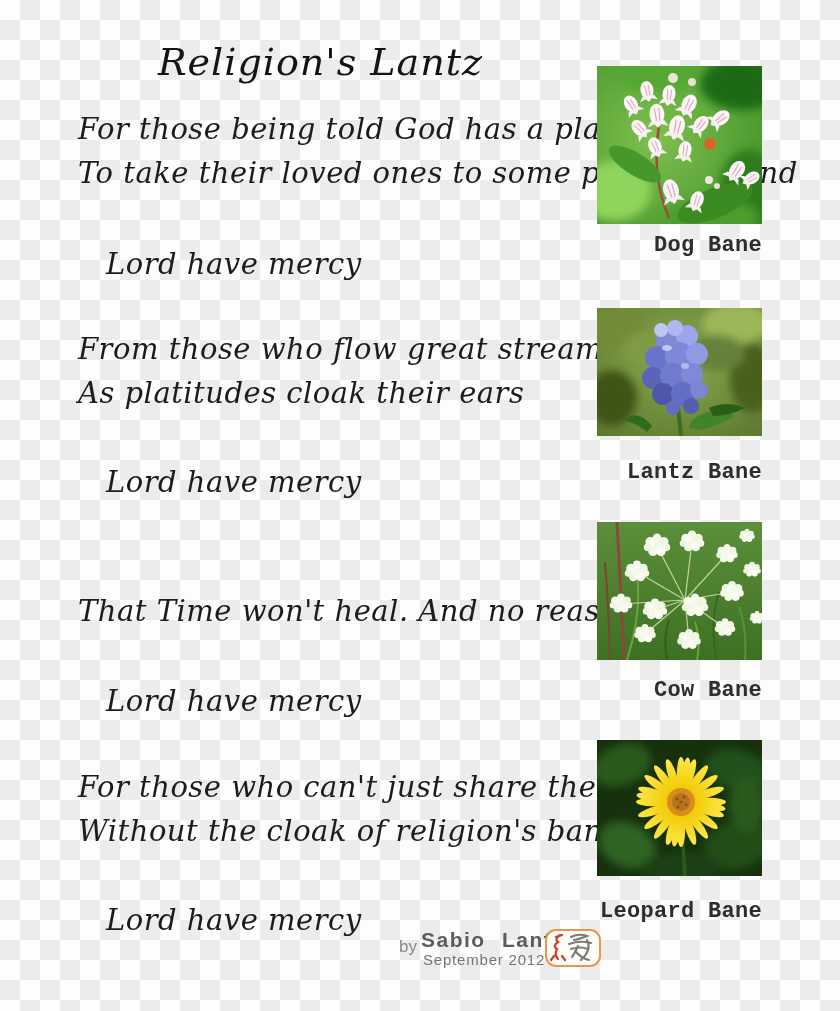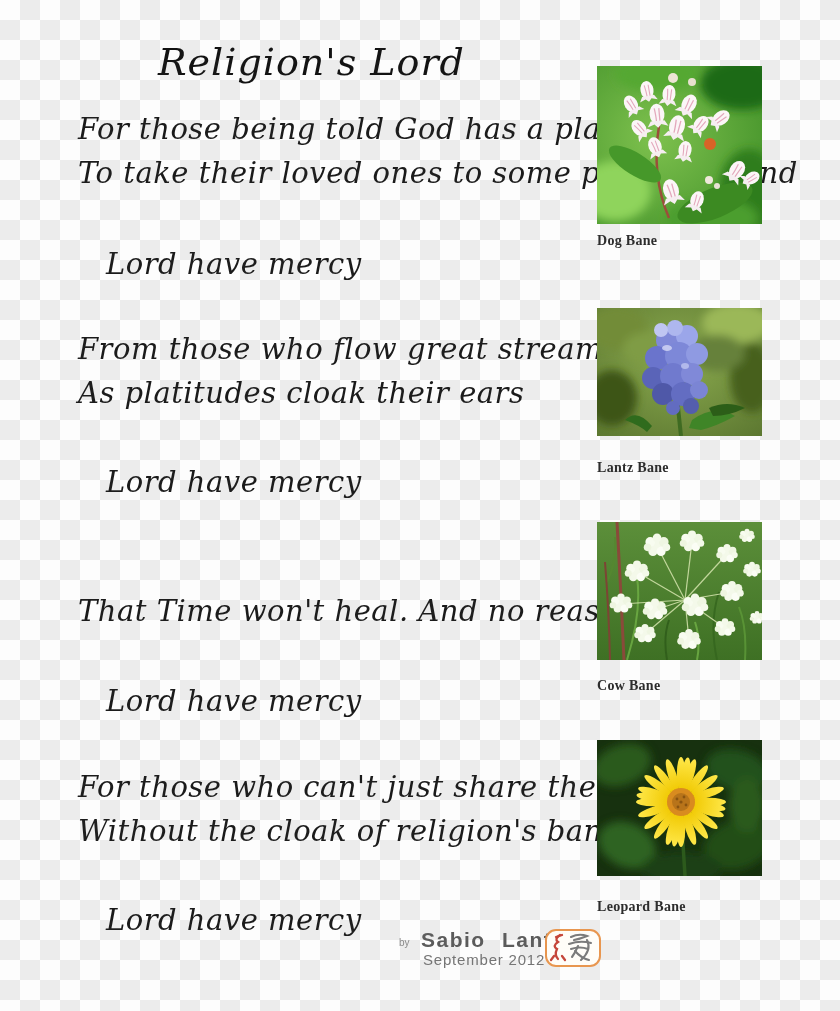--- a/index.html
+++ b/index.html
@@ -38,31 +38,31 @@
     position: absolute;
     left: 597px;
     width: 165px;
     line-height: 0;
   }
   .figure svg { display: block; }
   .caption {
     position: absolute;
     left: 597px;
     width: 165px;
-    text-align: left;
-    font-family: Liberation Serif, serif;
+    text-align: right;
+    font-family: Liberation Mono, monospace;
     font-weight: 700;
-    font-size: 14px;
+    font-size: 22px;
     color: #2d2d2d;
     letter-spacing: 0.3px;
   }
   .sig-by {
     position: absolute;
     left: 399px; top: 937px;
-    font-size: 10px;
+    font-size: 17px;
     color: #8a8a8a;
   }
   .sig-author {
     position: absolute;
     left: 421px; top: 928px;
     font-size: 21px;
     font-weight: 700;
     color: #5c5c5c;
     letter-spacing: 1.5px;
     word-spacing: 9px;
@@ -83,21 +83,21 @@
     background: #fffdf8;
     border: 2.5px solid #e8964f;
     border-radius: 11px;
   }
 </style>
 </head>
 <body>
 
 <div class="canvas">
 
-  <div class="title">Religion's Lord</div>
+  <div class="title">Religion's Lantz</div>
 
   <div class="poem-line" style="top:112px">For those being told God has a plan</div>
   <div class="poem-line" style="top:156px">To take their loved ones to some promised land</div>
   <div class="poem-line refrain" style="top:247px">Lord have mercy</div>
 
   <div class="poem-line" style="top:332px">From those who flow great streams of tears</div>
   <div class="poem-line" style="top:376px">As platitudes cloak their ears</div>
   <div class="poem-line refrain" style="top:465px">Lord have mercy</div>
 
   <div class="poem-line" style="top:594px">That Time won't heal. And no reason exists.</div>

